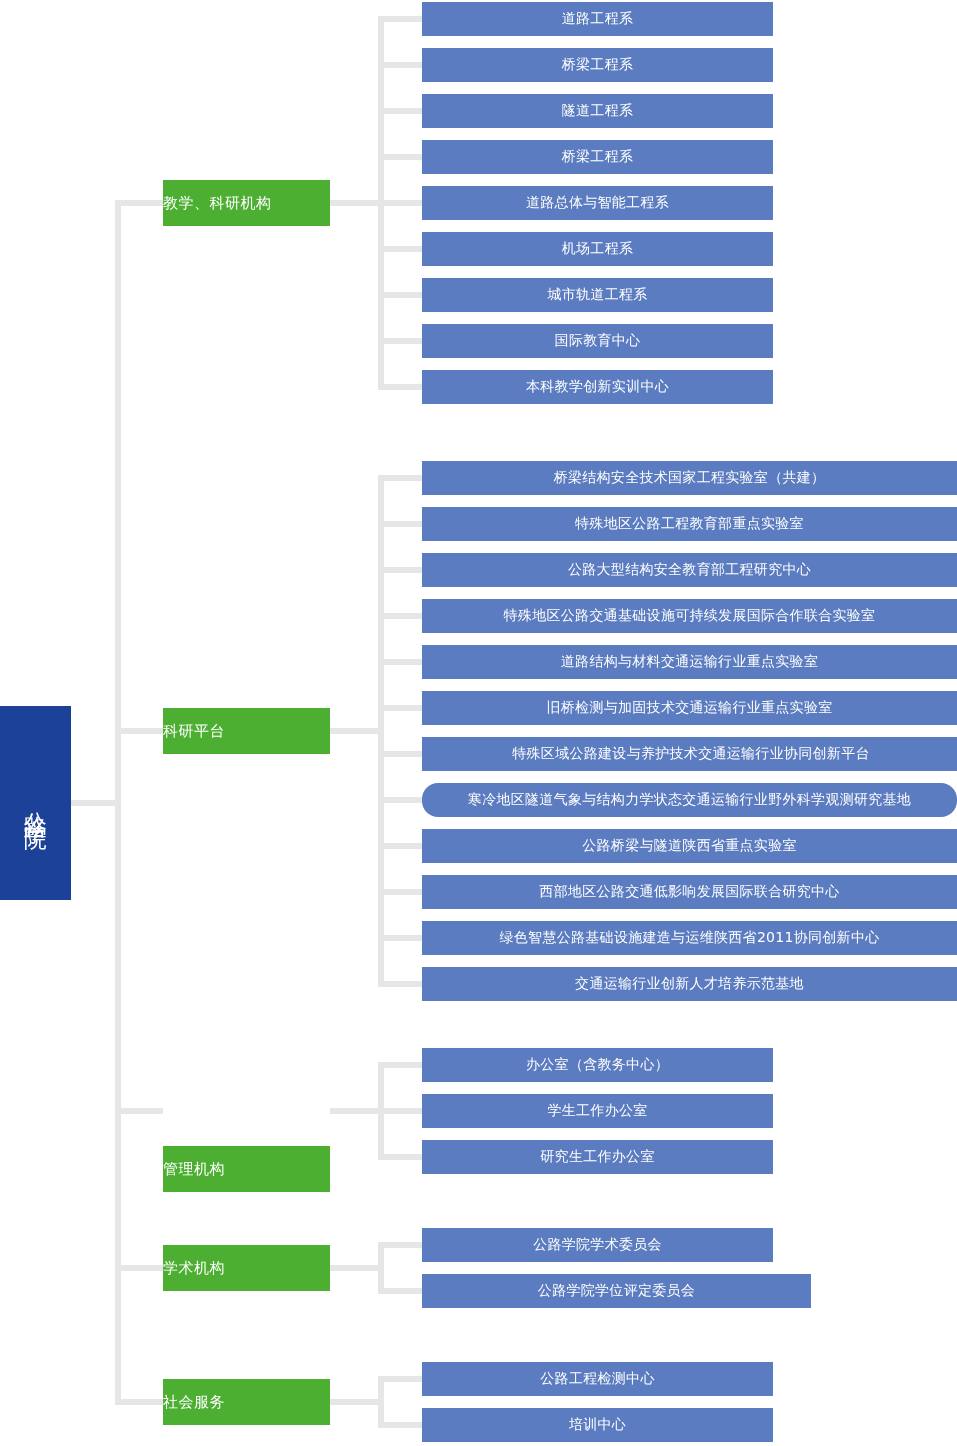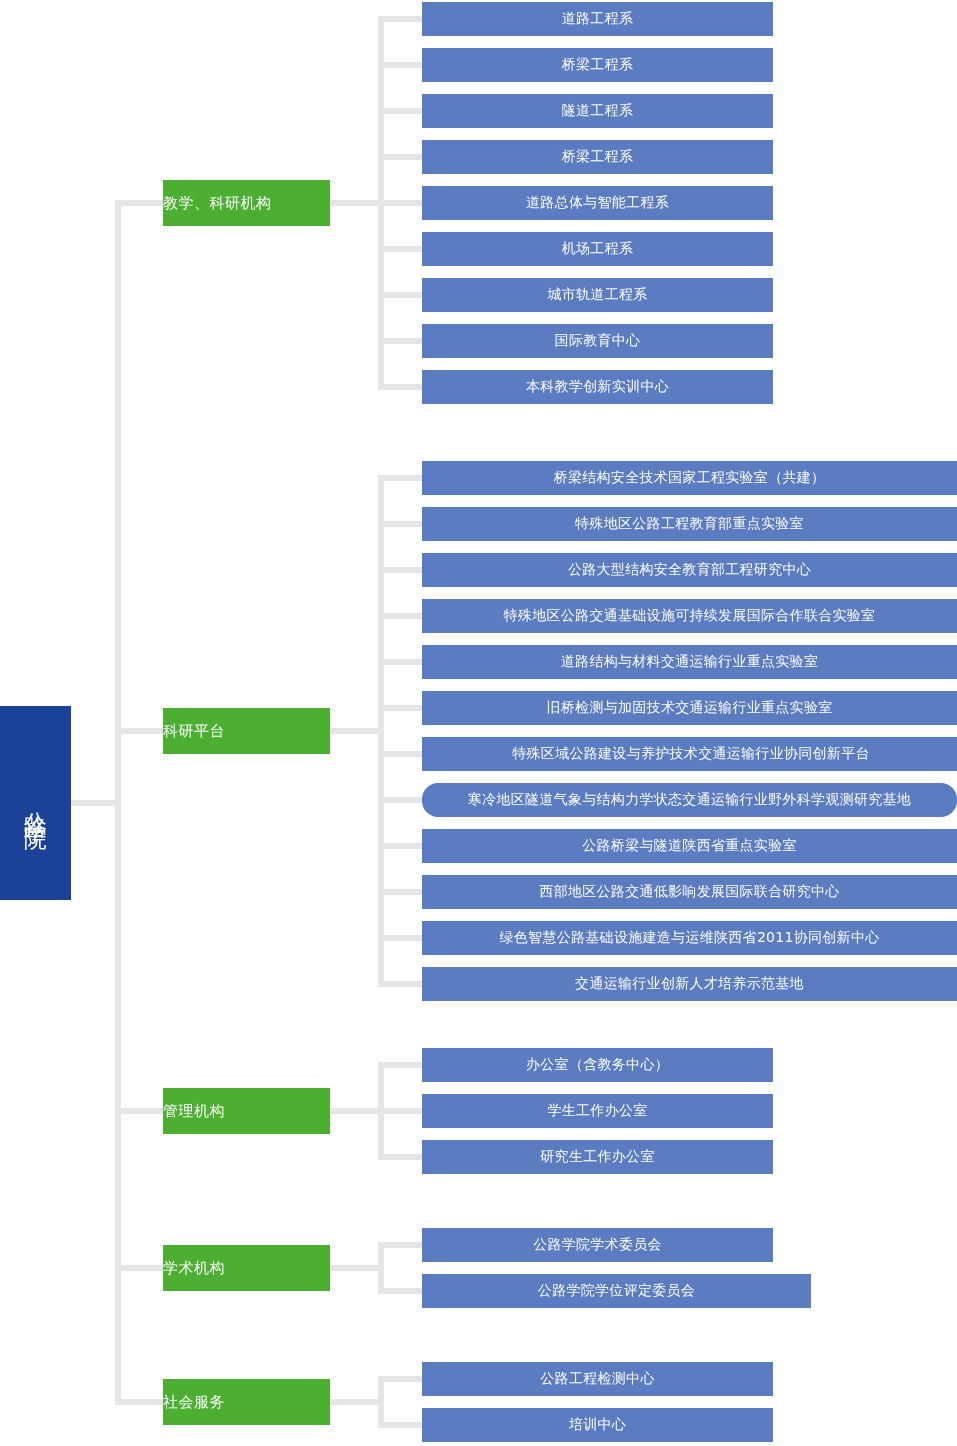--- a/index.html
+++ b/index.html
@@ -206,21 +206,21 @@
       </div>
       <div class="leaf-node" style="left: 422px; top: 1048px; width: 351px;">
         <span>办公室（含教务中心）</span>
       </div>
       <div class="leaf-node" style="left: 422px; top: 1094px; width: 351px;">
         <span>学生工作办公室</span>
       </div>
       <div class="leaf-node" style="left: 422px; top: 1140px; width: 351px;">
         <span>研究生工作办公室</span>
       </div>
-      <div class="cat-node" style="top: 1088px;">
+      <div class="cat-node" style="top: 1146px;">
         <span>管理机构</span>
       </div>
       <div class="leaf-node" style="left: 422px; top: 1228px; width: 351px;">
         <span>公路学院学术委员会</span>
       </div>
       <div class="leaf-node" style="left: 422px; top: 1274px; width: 389px;">
         <span>公路学院学位评定委员会</span>
       </div>
       <div class="cat-node" style="top: 1245px;">
         <span>学术机构</span>

